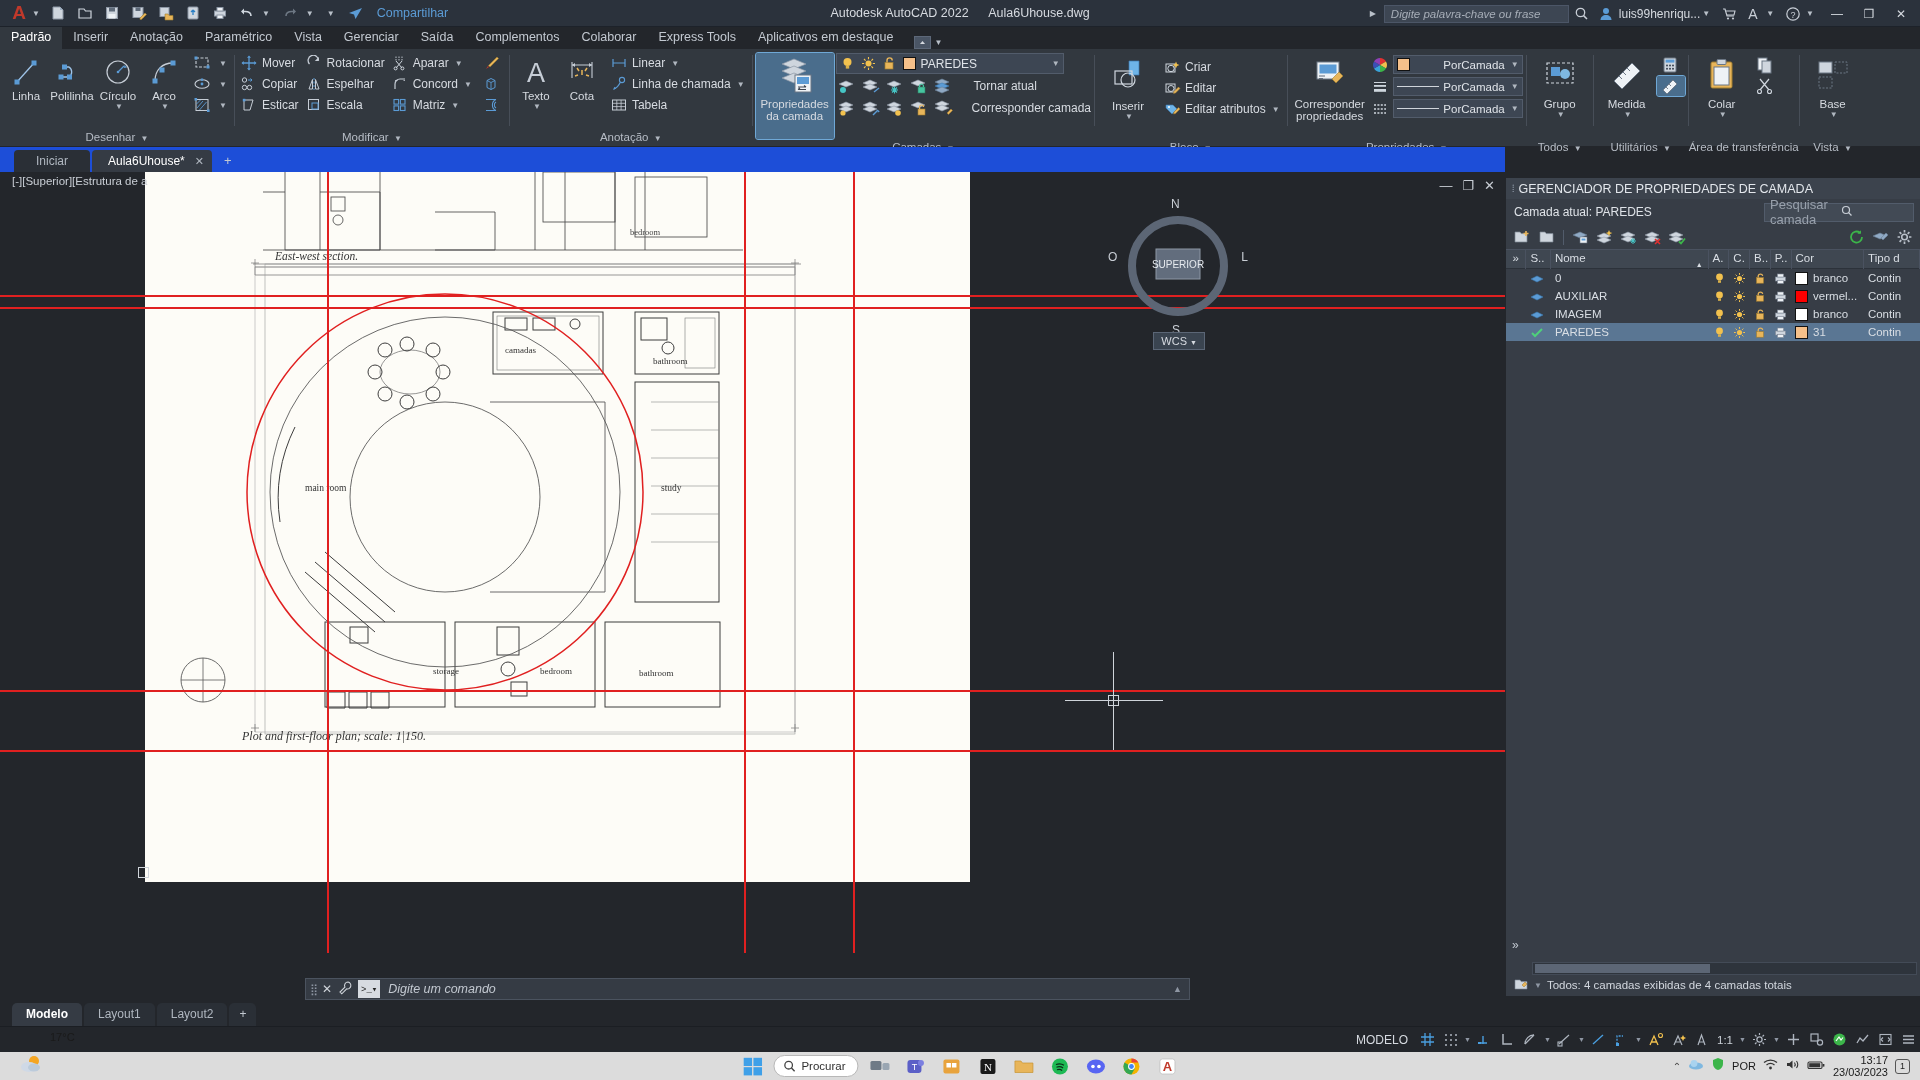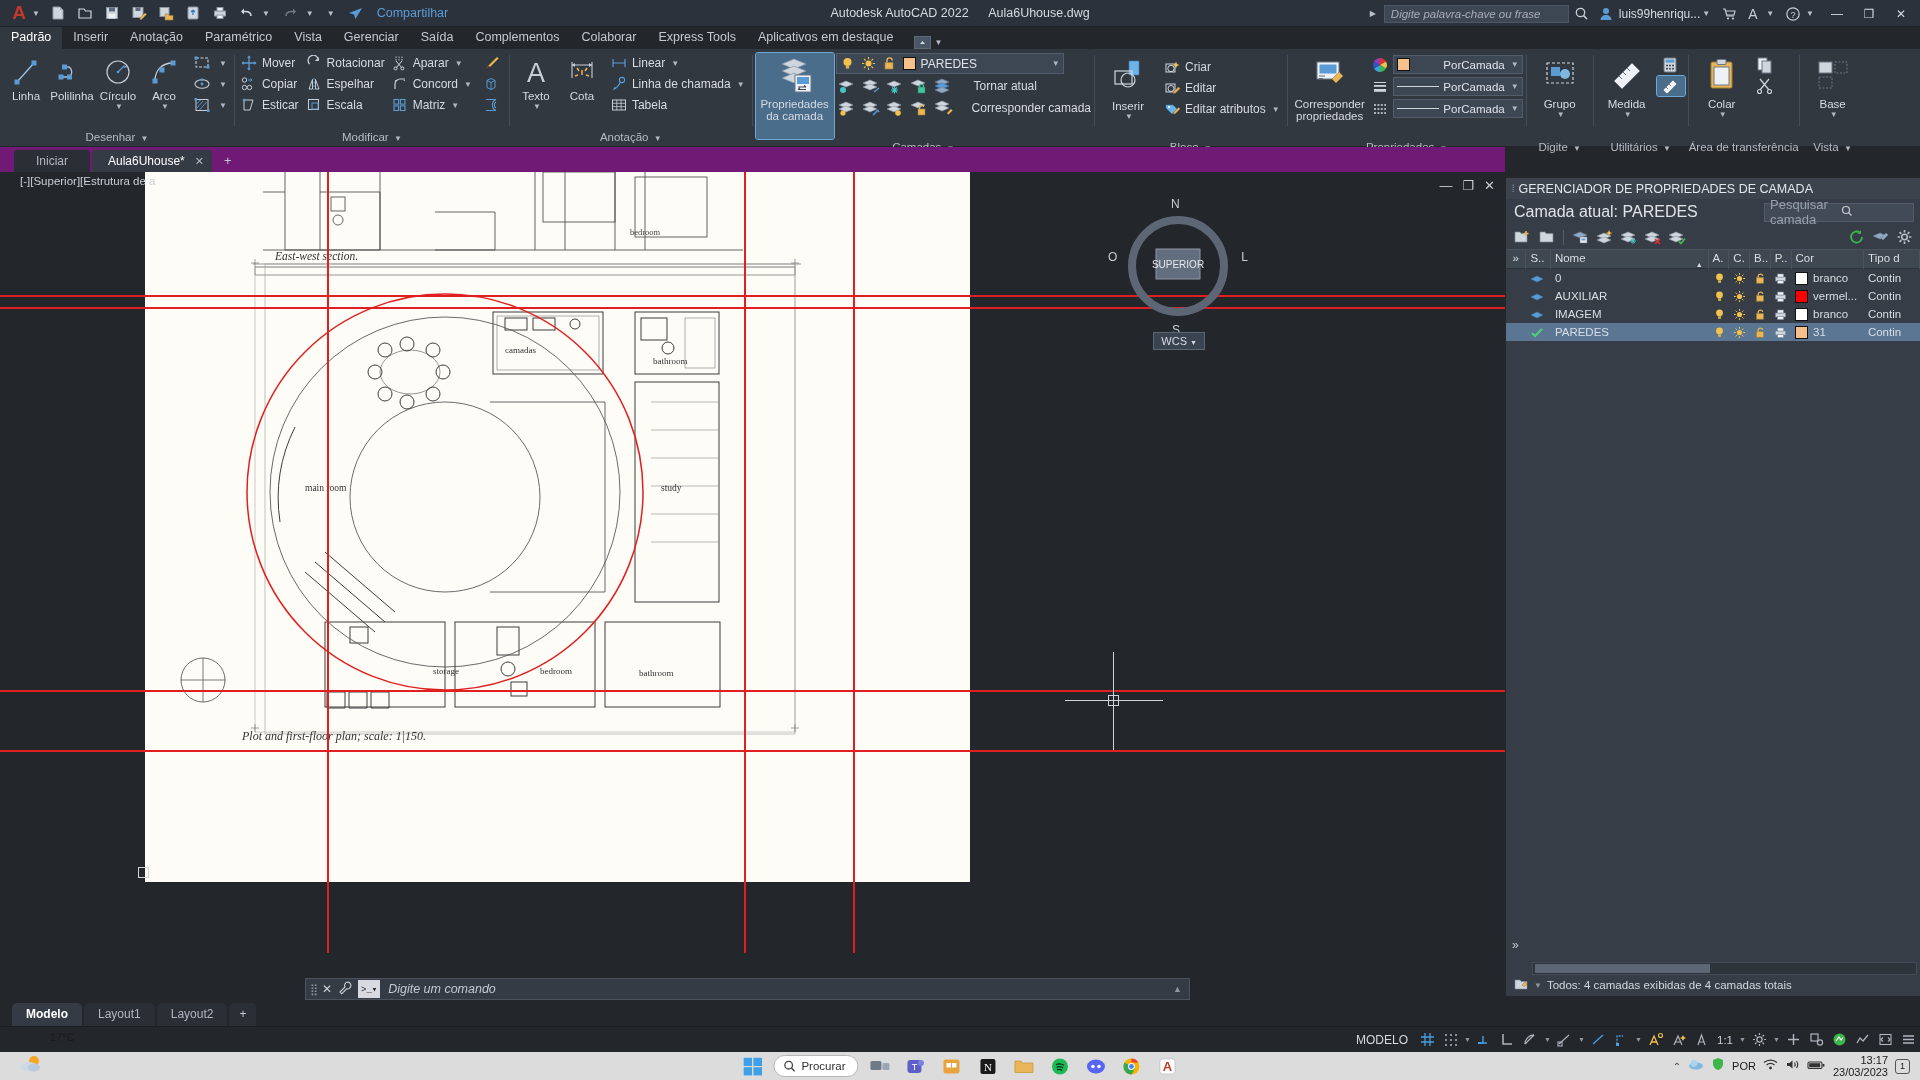--- a/index.html
+++ b/index.html
@@ -109,21 +109,21 @@
   }
   .prop-combo .nm { color: #dfe3e8; font-size: 11.5px; flex:1; text-align:right; }
   .linerow { width: 86px; height: 1px; background: #cfd4da; }
 
   
   .canvas-area {
     position: absolute; top: 147px; left: 0; width: 1505px; height: 833px;
     background: #23262b; overflow: hidden;
   }
   .vp-label {
-    position: absolute; top: 3px; left: 20px; color: #c9ced5; font-size: 11.5px;
+    position: absolute; top: 3px; left: 12px; color: #c9ced5; font-size: 11.5px;
     white-space: nowrap; z-index: 5;
   }
   .paper {
     position: absolute; left: 145px; top: 0px; width: 825px; height: 710px;
     background: #fdfcf7;
   }
   .plan-svg { position: absolute; left: 0; top: 0; }
   .xline { position: absolute; background: #e02020; }
   .vp-ctrl { position:absolute; top:6px; right:10px; display:flex; gap:10px; color:#c9ced5; font-size:13px;}
 
@@ -190,21 +190,21 @@
   .pal-title {
     height: 21px; display: flex; align-items: center; gap: 6px;
     color: #e3e7ec; font-size: 12.5px; padding-left: 6px;
     background: #3c434d;
   }
   .pal-grip { color: #7d8694; font-size: 10px; letter-spacing: -2px; }
   .pal-sub {
     height: 26px; display: flex; align-items: center; justify-content: space-between;
     padding: 0 6px 0 8px;
   }
-  .pal-sub .cur { color: #dfe3e8; font-size: 16px; }
+  .pal-sub .cur { color: #dfe3e8; font-size: 12px; }
   .pal-search {
     width: 150px; height: 19px; background: #424a55; border: 1px solid #525c6b;
     display: flex; align-items: center; padding: 0 5px; gap: 4px;
   }
   .pal-search span { color: #99a1ac; font-size: 13px; flex: 1; }
   .pal-tools {
     height: 24px; display: flex; align-items: center; padding: 0 6px 0 6px; gap: 4px;
   }
   .pal-tools .spacer { flex: 1; }
   .tool-ic { width: 20px; height: 20px; display: flex; align-items: center; justify-content: center; }
@@ -957,21 +957,21 @@
               <rect x="6" y="6" width="26" height="20" fill="none" stroke="#cfd6de" stroke-width="1.2" stroke-dasharray="3 2"></rect>
               <rect x="10" y="10" width="9" height="9" fill="#5b9bd5"></rect>
               <circle cx="24" cy="17" r="5" fill="#7fb8e0"></circle>
             </svg>
           </span>
           <span class="lbl">Grupo</span>
           <span class="dd">▼</span>
         </div>
       </div>
       <div class="panel-title">
-        <span>Digite</span> <span class="dd">▼</span>
+        <span>Todos</span> <span class="dd">▼</span>
       </div>
     </div>
     <div class="panel-sep"></div>
 
     <div class="panel">
       <div class="panel-body">
         <div class="bigbtn w60" style="height:86px;justify-content:flex-start;">
           <span class="ic" style="width:40px;height:40px;">
             <svg width="38" height="38" viewBox="0 0 38 38">
               <path d="M6 24L24 6l8 8-18 18z" fill="#eef2f6" stroke="#6b7684" stroke-width="1"></path>
@@ -1064,21 +1064,21 @@
           <span class="lbl">Base</span>
           <span class="dd">▼</span>
         </div>
       </div>
       <div class="panel-title">
         <span>Vista</span> <span class="dd">▼</span>
       </div>
     </div>
   </div>
 
-  <div style="position:absolute;top:147px;left:0;width:1505px;height:25px;background:#701a75;display:flex;align-items:flex-end;padding-left:14px;">
+  <div style="position:absolute;top:147px;left:0;width:1505px;height:25px;background:#1d4ed8;display:flex;align-items:flex-end;padding-left:14px;">
     <div style="padding:4px 22px 4px 22px;font-size:12px;color:#b0b7c0;background:#2a2f36;border-radius:4px 4px 0 0;margin-right:2px;">Iniciar</div>
     <div style="padding:4px 8px 4px 16px;font-size:12px;color:#fff;background:#353b44;border-radius:4px 4px 0 0;margin-right:2px;display:flex;align-items:center;gap:10px;">
       <span>Aula6Uhouse*</span>
       <span style="color:#b0b7c0;font-size:11px;">✕</span>
     </div>
     <div style="padding:4px 10px;font-size:13px;color:#c3c9d1;">+</div>
   </div>
 
   <div class="canvas-area" style="top:172px;height:781px;">
     <div class="vp-label">[-][Superior][Estrutura de a</div>

